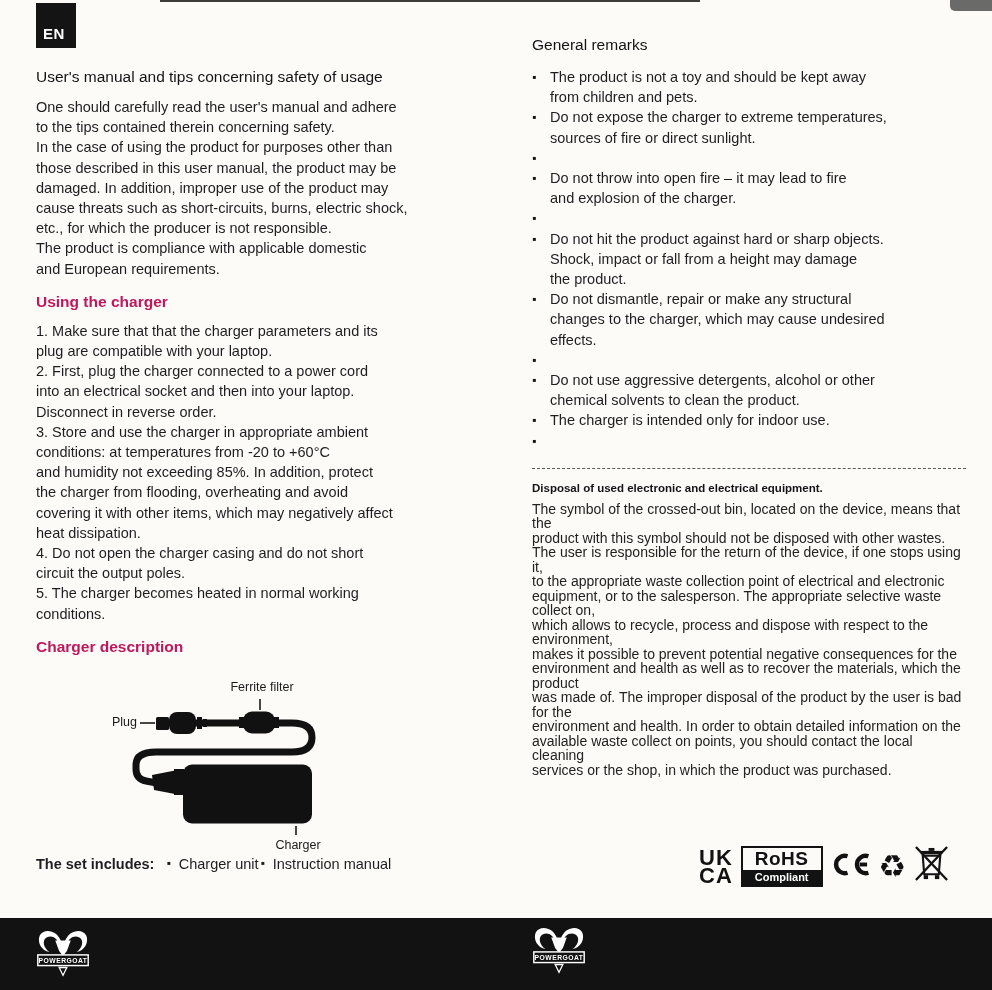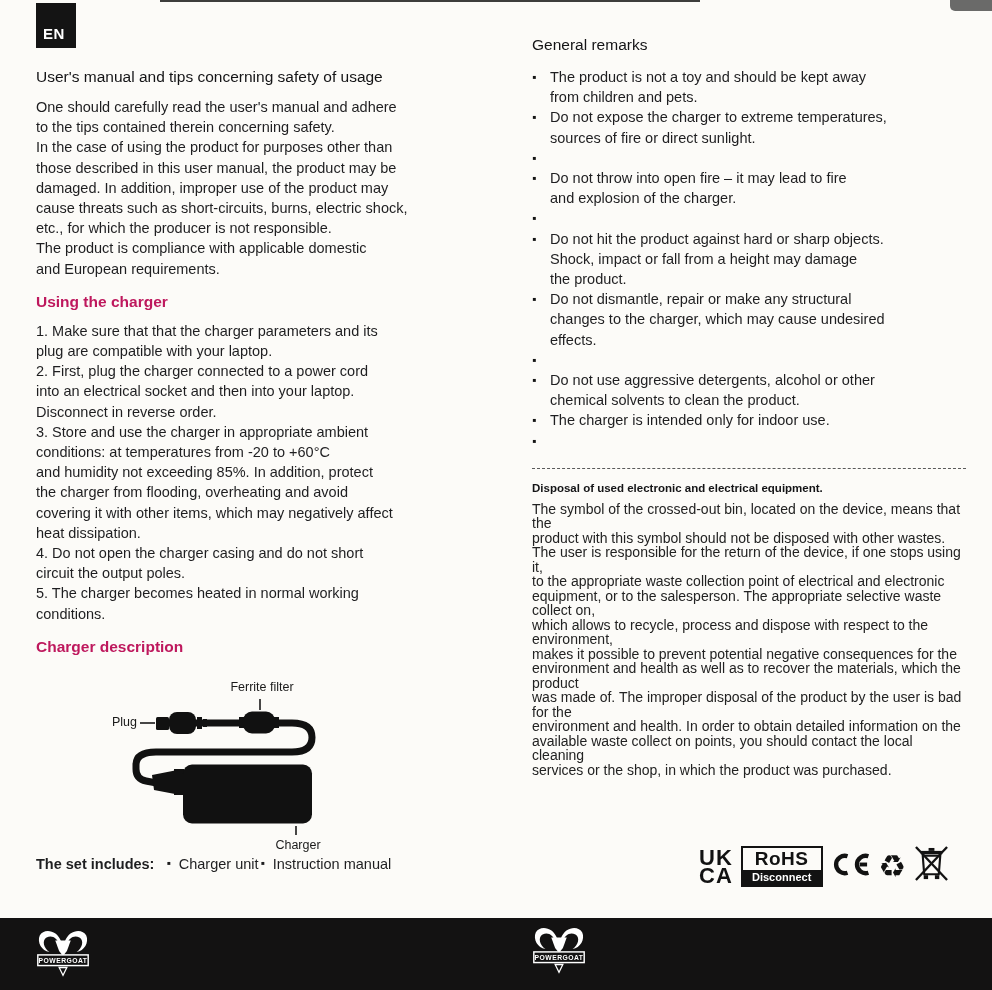--- a/index.html
+++ b/index.html
@@ -204,21 +204,21 @@
 services or the shop, in which the product was purchased.</p>
   </div>
 
   <div class="marks">
     <div class="ukca">
       <div>UK</div>
       <div>CA</div>
     </div>
     <div class="rohs">
       <div class="rohs-top">RoHS</div>
-      <div class="rohs-bottom">Disconnect</div>
+      <div class="rohs-bottom">Compliant</div>
     </div>
     <div>
       <span class="sr-only">CE</span>
       <svg width="40" height="27" viewBox="0 0 46 28">
         <path d="M19 4.5 A 10 10 0 1 0 19 23.5" fill="none" stroke="#121212" stroke-width="5"></path>
         <path d="M43 4.5 A 10 10 0 1 0 43 23.5" fill="none" stroke="#121212" stroke-width="5"></path>
         <line x1="33" y1="14" x2="41.5" y2="14" stroke="#121212" stroke-width="4.5"></line>
       </svg>
     </div>
     <div class="recycle">♻︎</div>

